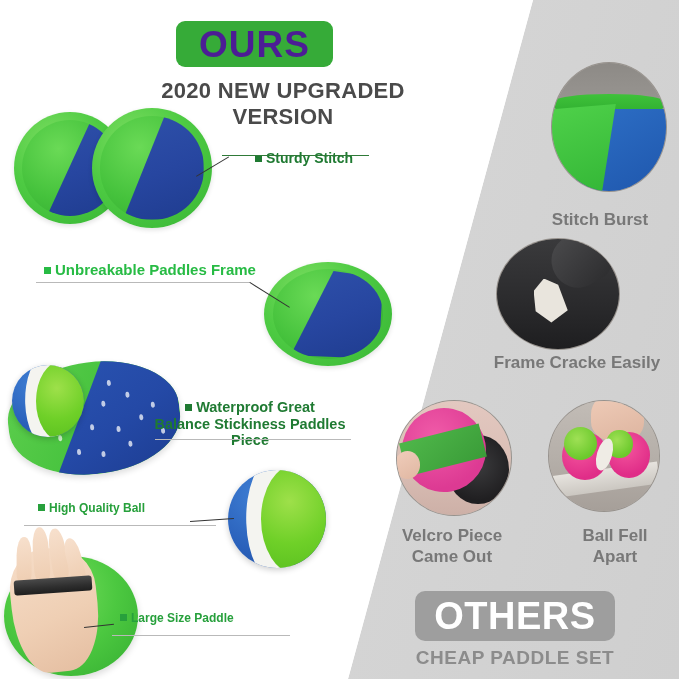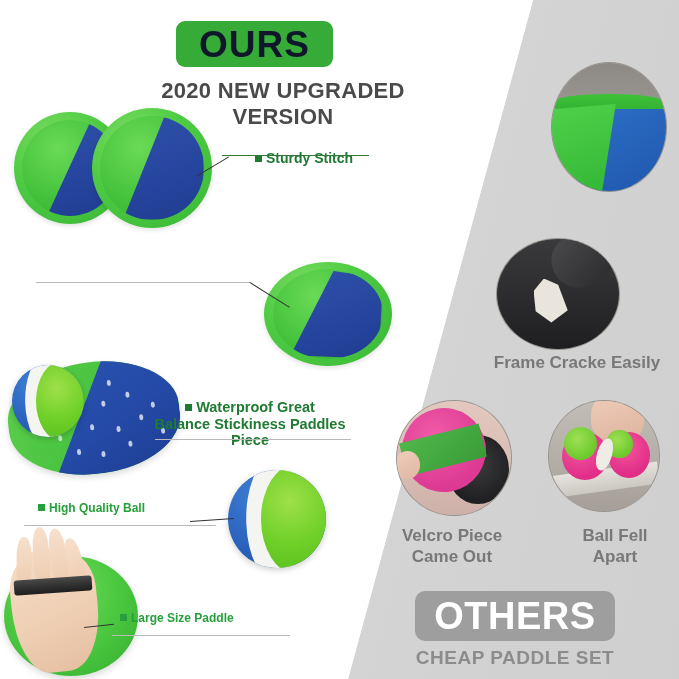--- a/index.html
+++ b/index.html
@@ -33,21 +33,21 @@
   
   .ours-badge {
     position: absolute;
     left: 176px; top: 21px;
     width: 157px; height: 46px;
     background: #36ab38;
     border-radius: 9px;
     display: flex; align-items: center; justify-content: center;
   }
   .ours-badge span {
-    color: #0f172a;
+    color: #4c1d95;
     font-size: 37px;
     font-weight: bold;
     letter-spacing: 1px;
     line-height: 1;
   }
   .ours-sub {
     position: absolute;
     left: 108px; top: 78px;
     width: 350px;
     text-align: center;
@@ -292,20 +292,23 @@
   <div class="lbl lbl-sturdy">
     <span class="bullet"></span><span>Sturdy Stitch</span>
   </div>
   <div class="lbl-rule rule-sturdy"></div>
   <div class="leader" style="left:196px; top:176px; width:38px; transform:rotate(-31deg);"></div>
 
   <div class="paddle" id="paddle-c">
     <div class="inner">
       <div class="velcro-blue"></div>
     </div>
+  </div>
+  <div class="lbl lbl-frame">
+    <span class="bullet"></span><span>Unbreakable Paddles Frame</span>
   </div>
   <div class="lbl-rule rule-frame"></div>
   <div class="leader" style="left:250px; top:282px; width:47px; transform:rotate(32deg);"></div>
 
   <div id="paddle-tilt">
     <div class="velcro-blue"></div>
     <div class="droplets">
       <i style="left:24%;top:22%"></i>
         <i style="left:33%;top:40%"></i>
         <i style="left:28%;top:62%"></i>
@@ -357,20 +360,21 @@
   </div>
   <div class="lbl-rule rule-large"></div>
   <div class="leader" style="left:84px; top:627px; width:30px; transform:rotate(-6deg);"></div>
 
   <div class="photo" id="photo-stitch">
     <div class="ph-layer" style="background:linear-gradient(180deg,#8d8a86 0%,#9b9894 40%,#aaa7a2 100%)"></div>
     <div class="ph-layer" style="background:linear-gradient(180deg,#3fc23a 0%,#2fae30 100%); top:24%; height:16%; border-radius:50%/40%"></div>
     <div class="ph-layer" style="background:linear-gradient(150deg,#2f72c9 0%,#1f57ad 100%); top:36%; clip-path:polygon(40% 0%,100% 0%,100% 100%,18% 100%)"></div>
     <div class="ph-layer" style="background:linear-gradient(160deg,#4fd14a 0%,#2fb233 100%); top:32%; clip-path:polygon(0% 6%,56% 0%,44% 100%,0% 100%)"></div>
   </div>
+  <div class="cap cap-stitch">Stitch Burst</div>
 
   <div class="photo" id="photo-frame">
     <div class="ph-layer" style="background:linear-gradient(180deg,#3a3a3c 0%,#2a2a2c 60%,#1e1e20 100%)"></div>
     <div class="ph-layer" style="background:linear-gradient(160deg,#4a4a4c 0%,#2c2c2e 100%); left:44%; top:-6%; width:52%; height:48%; border-radius:40%/50%; transform:rotate(-28deg)"></div>
     <div class="ph-layer" style="background:#e9e5dd; left:30%; top:36%; width:28%; height:40%; clip-path:polygon(30% 0%,72% 14%,100% 72%,52% 100%,6% 74%,0% 28%)"></div>
   </div>
   <div class="cap cap-frame">Frame Cracke  Easily</div>
 
   <div class="photo" id="photo-velcro">
     <div class="ph-layer" style="background:linear-gradient(180deg,#e3c8c0 0%,#d9bdb4 60%,#cdb0a7 100%)"></div>

